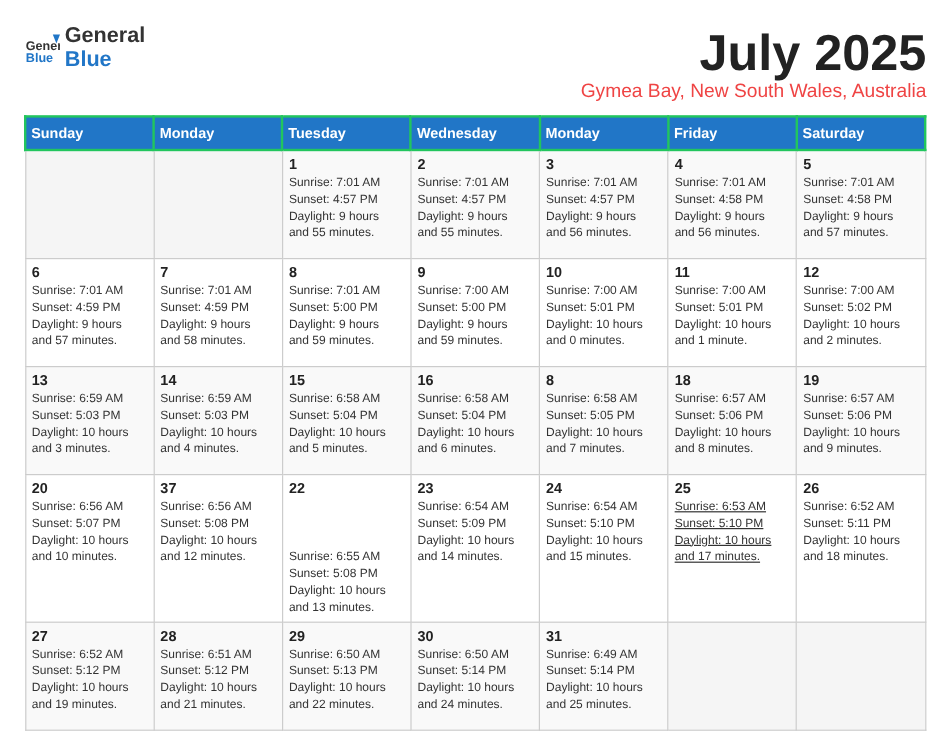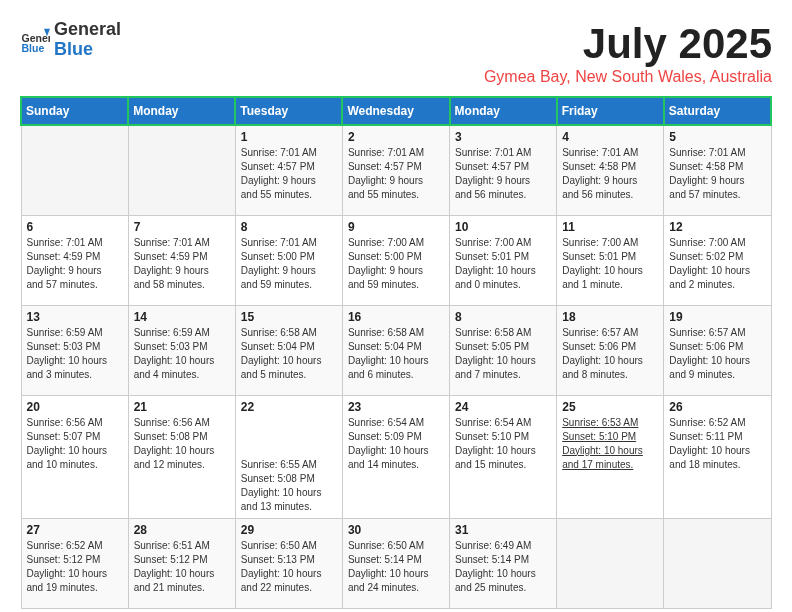--- a/index.html
+++ b/index.html
@@ -261,21 +261,21 @@
       </tr>
       <tr>
         <td>
           <div class="day-number">20</div>
           <div class="day-info" style="white-space: pre-line;">Sunrise: 6:56 AM
 Sunset: 5:07 PM
 Daylight: 10 hours
 and 10 minutes.</div>
         </td>
         <td>
-          <div class="day-number">21</div>
+          <div class="day-number">37</div>
           <div class="day-info" style="white-space: pre-line;">Sunrise: 6:56 AM
 Sunset: 5:08 PM
 Daylight: 10 hours
 and 12 minutes.</div>
         </td>
         <td>
           <div class="day-number">22</div>
           <div class="day-info" style="white-space: pre-line; margin-top: 44px;">Sunrise: 6:55 AM
 Sunset: 5:08 PM
 Daylight: 10 hours

